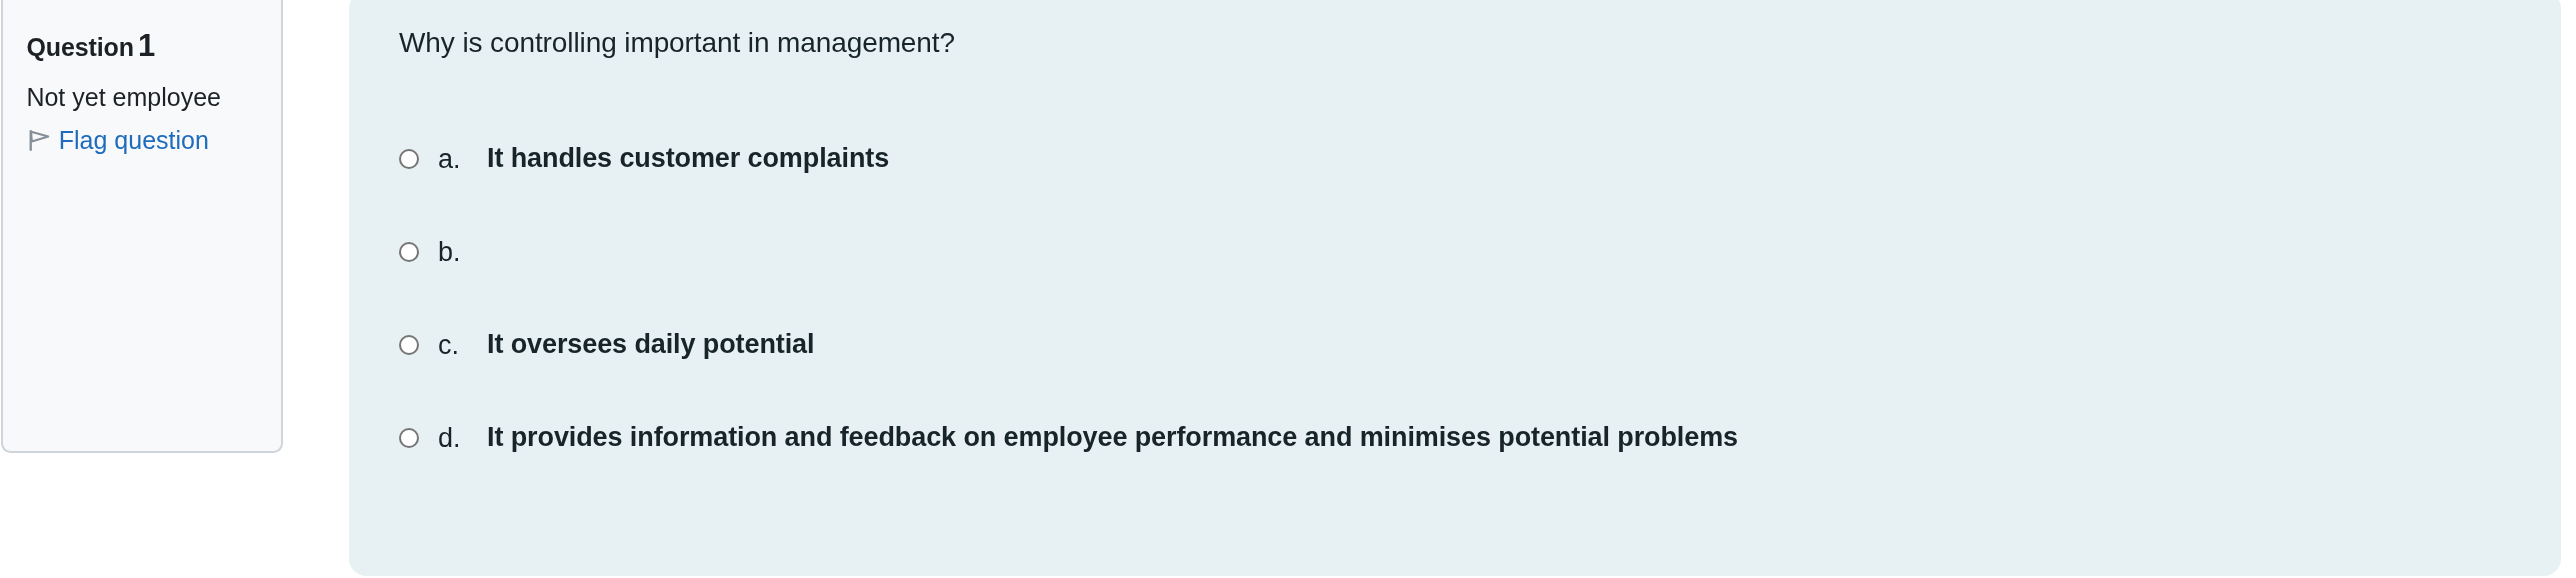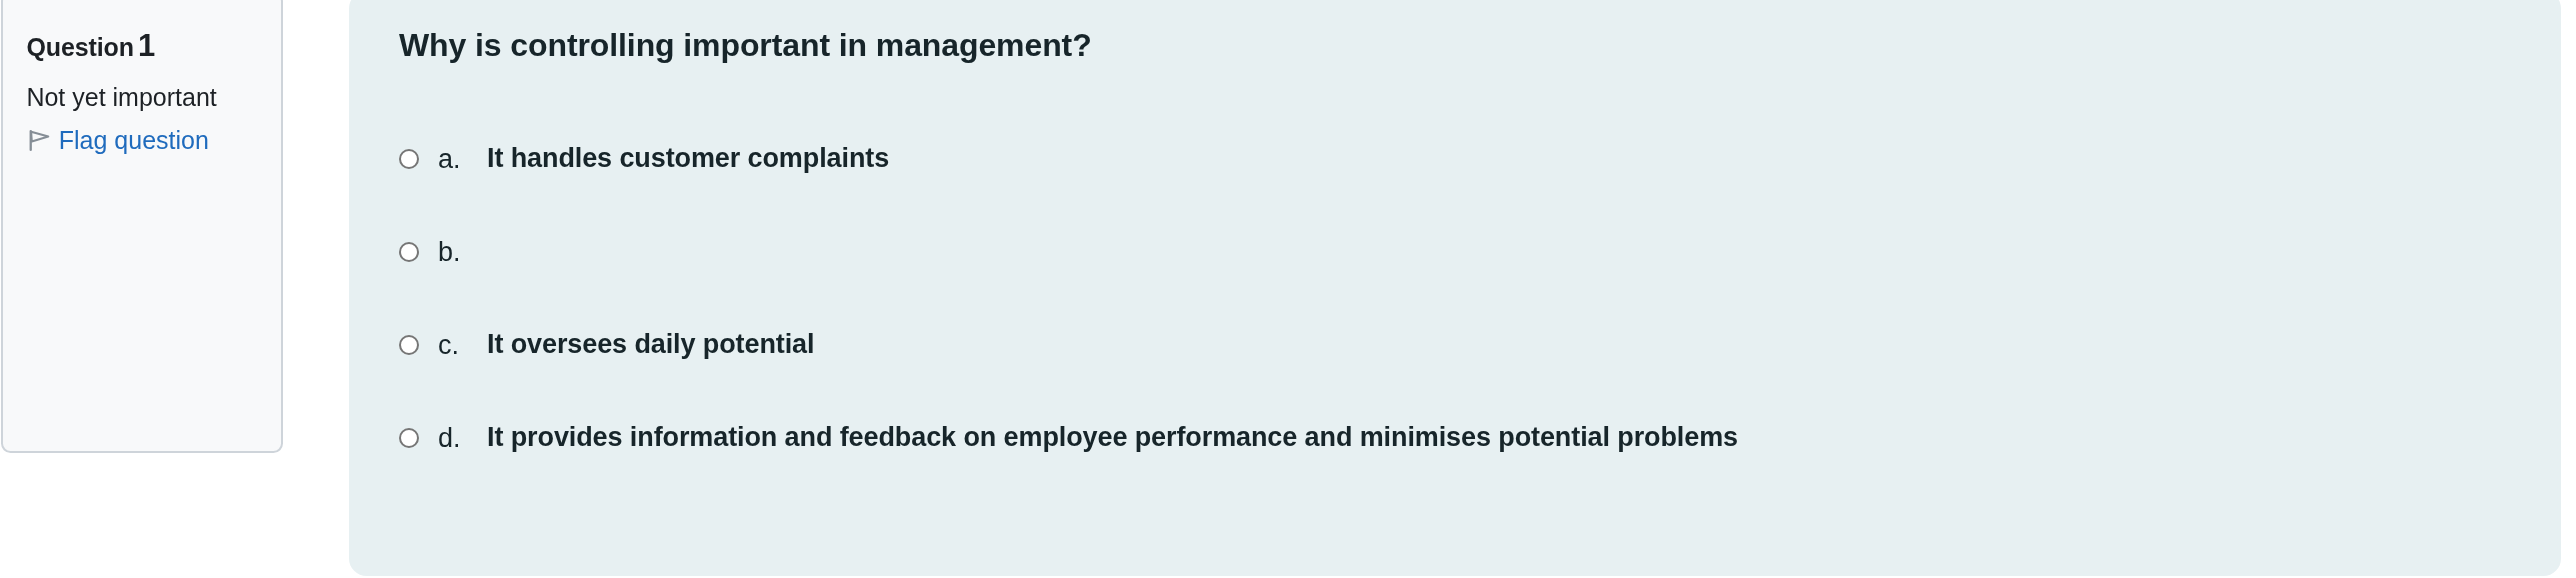--- a/index.html
+++ b/index.html
@@ -102,22 +102,22 @@
     background: #e7f0f2;
     border-radius: 17.6px;
     padding: 0;
   }
 
   .question-stem {
     position: absolute;
     left: 50px;
     top: 36px;
     color: #17252a;
-    font-size: 32px;
-    font-weight: 700;
+    font-size: 28px;
+    font-weight: 400;
     letter-spacing: -0.1px;
     white-space: nowrap;
   }
 
   .answer-list {
     position: absolute;
     left: 50px;
     top: 122px;
     right: 27px;
   }
@@ -163,21 +163,21 @@
 <body>
 
 <div class="quiz-root">
 
   <div class="question-info-panel">
 
     <div class="question-no">
       <span>Question</span><span class="qnum">1</span>
     </div>
 
-    <div class="info-state">Not yet important</div>
+    <div class="info-state">Not yet employee</div>
 
 
     <div class="flag-row">
       <span class="flag-icon">
         <svg viewBox="0 0 40 40" width="27" height="27" aria-hidden="true">
           <path d="M7 6 L7 34" stroke="#868e96" stroke-width="3.4" stroke-linecap="round" fill="none"></path>
           <path d="M7.6 7 L33 14.2 L8.6 21.4 Z" stroke="#868e96" stroke-width="3" stroke-linejoin="round" fill="none"></path>
         </svg>
       </span>
       <span class="flag-label">Flag question</span>

